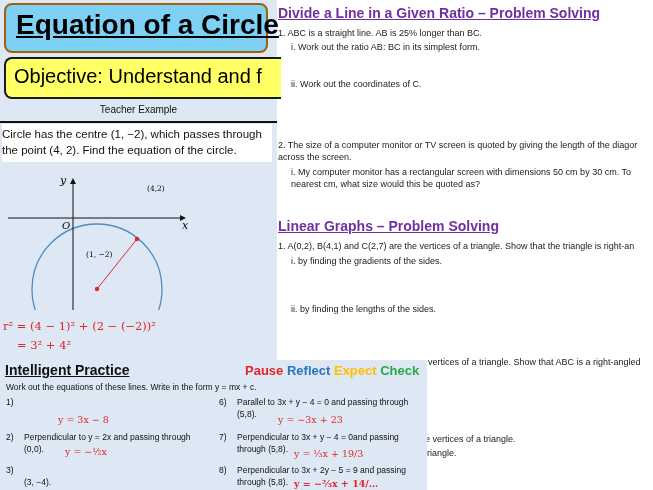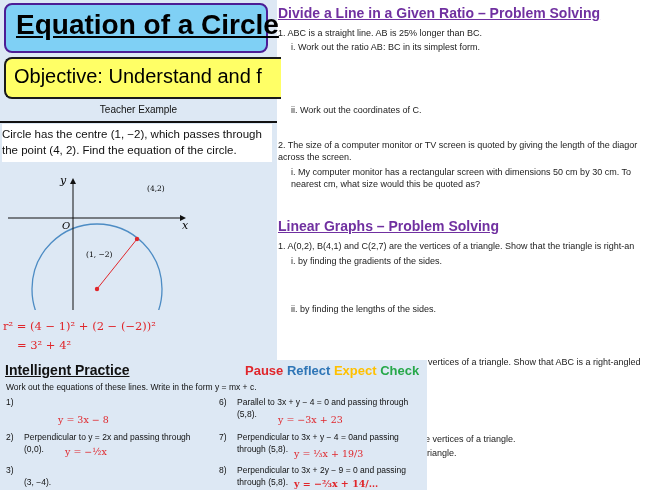--- a/index.html
+++ b/index.html
@@ -4,21 +4,21 @@
 <style>
   html,body{margin:0;padding:0;}
   body{width:653px;height:490px;position:relative;overflow:hidden;background:#ffffff;font-family:"Liberation Sans",sans-serif;}
   .abs{position:absolute;}
   
   .doc{left:275px;top:0;width:378px;height:490px;background:#fff;}
   .h{color:#7030a0;font-weight:bold;font-size:14px;text-decoration:underline;white-space:nowrap;}
   .t{font-size:9px;color:#222;white-space:nowrap;line-height:12px;}
   
   .slide{left:0;top:0;width:277px;height:360px;background:#dde8f4;}
-  .title{left:4px;top:3px;width:260px;height:46px;background:#7fd0f5;border:2px solid #4c1d95;border-radius:8px;}
+  .title{left:4px;top:3px;width:260px;height:46px;background:#7fd0f5;border:2px solid #a16207;border-radius:8px;}
   .title span{position:absolute;left:10px;top:4px;font-size:28px;font-weight:bold;color:#000;text-decoration:underline;white-space:nowrap;}
   .obj{left:4px;top:57px;width:275px;height:38px;background:#ffff66;border:2px solid #1a1a1a;border-radius:8px;border-right:none;border-top-right-radius:0;border-bottom-right-radius:0;}
   .obj span{position:absolute;left:8px;top:6px;font-size:20px;color:#000;white-space:nowrap;}
   .te{left:0;top:100px;width:277px;height:21px;background:#dde8f4;font-size:10px;color:#111;text-align:center;line-height:20px;border-bottom:2px solid #111;}
   .q{left:2px;top:124px;width:270px;height:38px;background:#fff;font-size:11.5px;line-height:16px;color:#111;padding:2px 0;box-sizing:border-box;}
   .red{color:#e0262b;}
   
   .ip{left:0;top:360px;width:427px;height:130px;background:#dde8f4;}
   .ip .hd{position:absolute;left:5px;top:2px;font-size:14px;font-weight:bold;text-decoration:underline;color:#111;}
   .prec{position:absolute;left:245px;top:3px;font-size:13px;font-weight:bold;white-space:nowrap;}
@@ -26,21 +26,21 @@
   .num{color:#4a5fa8;}
   .ans{position:absolute;font-size:9.5px;color:#e0262b;font-family:"DejaVu Serif",serif;white-space:nowrap;}
 </style>
 </head>
 <body>
 
 <div class="abs doc">
   <div class="abs h" style="left:3px;top:5px;">Divide a Line in a Given Ratio – Problem Solving</div>
   <div class="abs t" style="left:3px;top:27px;">1. ABC is a straight line. AB is 25% longer than BC.</div>
   <div class="abs t" style="left:16px;top:41px;">i. Work out the ratio AB: BC in its simplest form.</div>
-  <div class="abs t" style="left:16px;top:104px;">ii. Work out the coordinates of C.</div>
+  <div class="abs t" style="left:16px;top:78px;">ii. Work out the coordinates of C.</div>
   <div class="abs t" style="left:3px;top:139px;">2. The size of a computer monitor or TV screen is quoted by giving the length of the diagor</div>
   <div class="abs t" style="left:3px;top:151px;">across the screen.</div>
   <div class="abs t" style="left:16px;top:166px;">i. My computer monitor has a rectangular screen with dimensions 50 cm by 30 cm. To</div>
   <div class="abs t" style="left:16px;top:178px;">nearest cm, what size would this be quoted as?</div>
 
   <div class="abs h" style="left:3px;top:218px;">Linear Graphs – Problem Solving</div>
   <div class="abs t" style="left:3px;top:240px;">1. A(0,2), B(4,1) and C(2,7) are the vertices of a triangle. Show that the triangle is right-an</div>
   <div class="abs t" style="left:16px;top:255px;">i. by finding the gradients of the sides.</div>
   <div class="abs t" style="left:16px;top:303px;">ii. by finding the lengths of the sides.</div>
   <div class="abs t" style="left:153px;top:356px;">vertices of a triangle. Show that ABC is a right-angled</div>
@@ -110,16 +110,16 @@
   <div class="t2" style="left:237px;top:37px;">Parallel to 3x + y − 4 = 0 and passing through</div>
   <div class="t2" style="left:237px;top:49px;">(5,8).</div>
   <div class="ans" style="left:278px;top:54px;">y = −3x + 23</div>
 
   <div class="t2 num" style="left:219px;top:72px;">7)</div>
   <div class="t2" style="left:237px;top:72px;">Perpendicular to 3x + y − 4 = 0and passing</div>
   <div class="t2" style="left:237px;top:84px;">through (5,8).</div>
   <div class="ans" style="left:294px;top:88px;">y = ⅓x + 19/3</div>
 
   <div class="t2 num" style="left:219px;top:105px;">8)</div>
-  <div class="t2" style="left:237px;top:105px;">Perpendicular to 3x + 2y − 9 = 0 and passing</div>
+  <div class="t2" style="left:237px;top:105px;">Perpendicular to 3x + 2y − 5 = 9 and passing</div>
   <div class="t2" style="left:237px;top:117px;">through (5,8).</div>
   <div class="ans" style="left:294px;top:118px;font-weight:bold;">y = −⅔x + 14/…</div>
 </div>
 
 </body></html>

